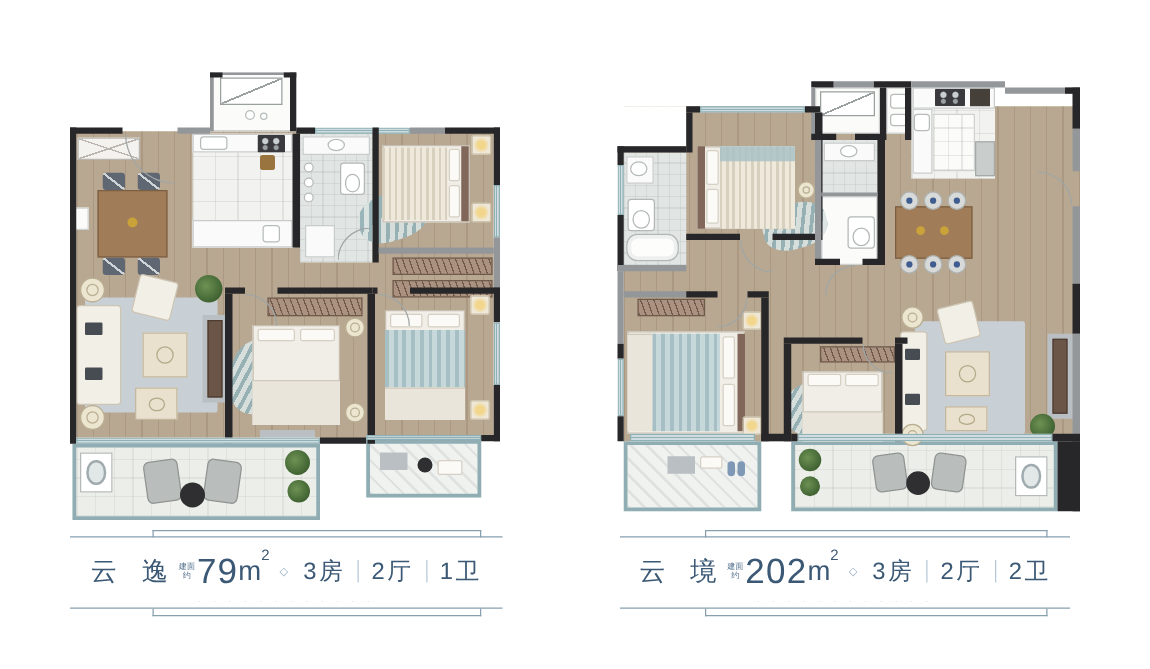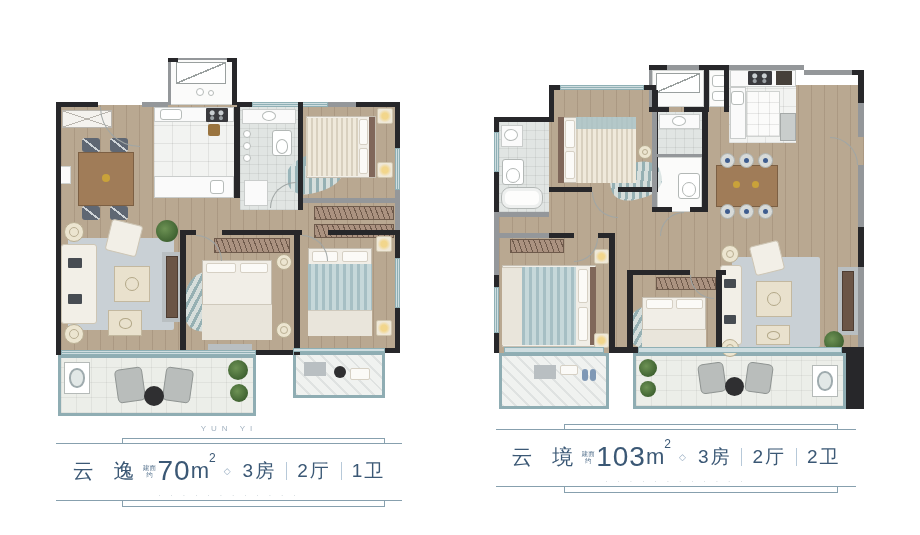--- a/index.html
+++ b/index.html
@@ -349,29 +349,28 @@
       <div class="abs wall" style="left: 348px; top: 290px; width: 22px; height: 6px;"></div>
       <div class="abs wall" style="left: 352px; top: 296px; width: 18px; height: 56px;"></div>
       <div class="abs arcTR" style="left: 336px; top: 80px; width: 28px; height: 28px;"></div>
       <div class="abs arcBL" style="left: 98px; top: 135px; width: 26px; height: 26px;"></div>
       <div class="abs arcTL" style="left: 166px; top: 155px; width: 24px; height: 24px;"></div>
       <div class="abs arcBR" style="left: 80px; top: 181px; width: 24px; height: 24px;"></div>
       <div class="abs arcBL" style="left: 196px; top: 218px; width: 24px; height: 24px;"></div>
     </div>
 
   <div class="label" style="left:56px;top:424px;width:346px">
-    <div class="pinyin">YUN YI</div>
     <div class="deco">
         <div class="staple"></div>
         <div class="base"></div>
       </div>
     <div class="mainrow">
       <span class="uname">云 逸</span>
       <span class="anote">建面约</span>
-      <span class="aval">70</span>
+      <span class="aval">79</span>
       <span class="aunit"><span>m</span><span class="sup">2</span></span>
       <span class="diamond">◇</span>
       <span class="spec">3房</span>
       <span class="sep"></span>
       <span class="spec">2厅</span>
       <span class="sep"></span>
       <span class="spec">1卫</span>
     </div>
     <div class="fineprint">· · · · · ·    · · · · · ·</div>
     <div class="deco flip">
@@ -381,21 +380,21 @@
   </div>
 
   <div class="label" style="left:496px;top:424px;width:360px">
     <div class="deco">
         <div class="staple"></div>
         <div class="base"></div>
       </div>
     <div class="mainrow">
       <span class="uname">云 境</span>
       <span class="anote">建面约</span>
-      <span class="aval">103</span>
+      <span class="aval">202</span>
       <span class="aunit"><span>m</span><span class="sup">2</span></span>
       <span class="diamond">◇</span>
       <span class="spec">3房</span>
       <span class="sep"></span>
       <span class="spec">2厅</span>
       <span class="sep"></span>
       <span class="spec">2卫</span>
     </div>
     <div class="fineprint">· · · · · ·    · · · · · ·</div>
     <div class="deco flip">

